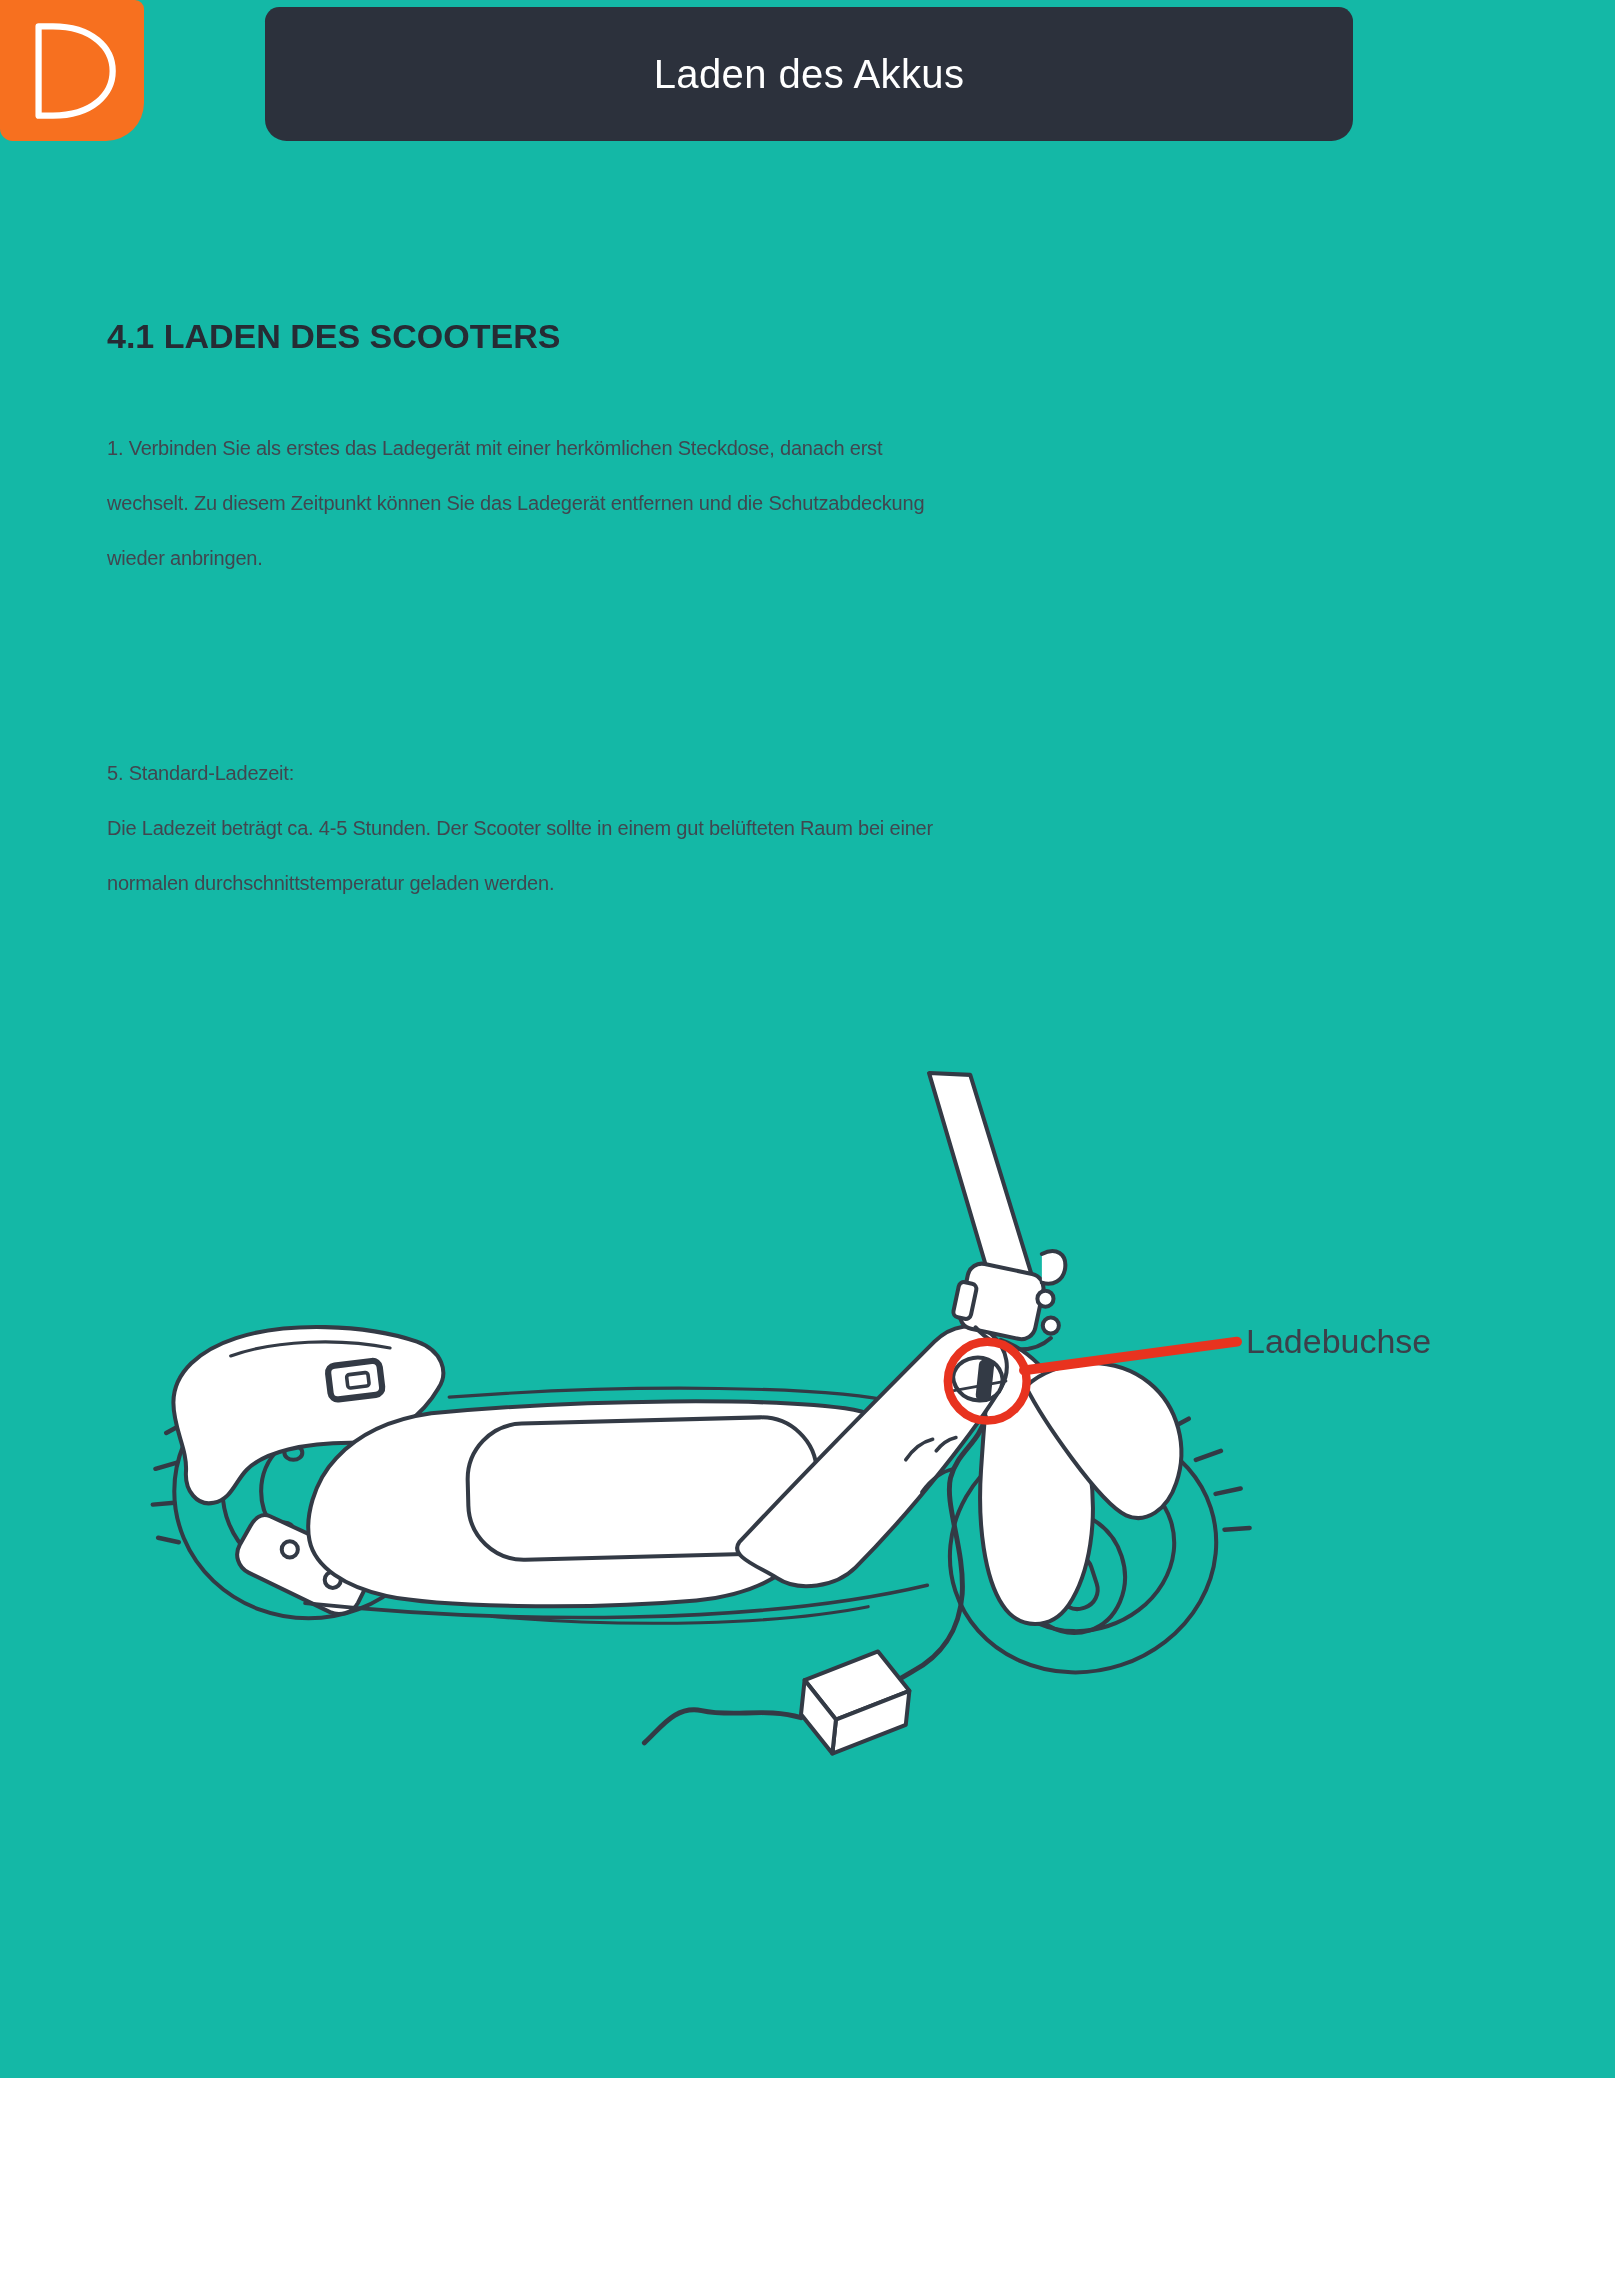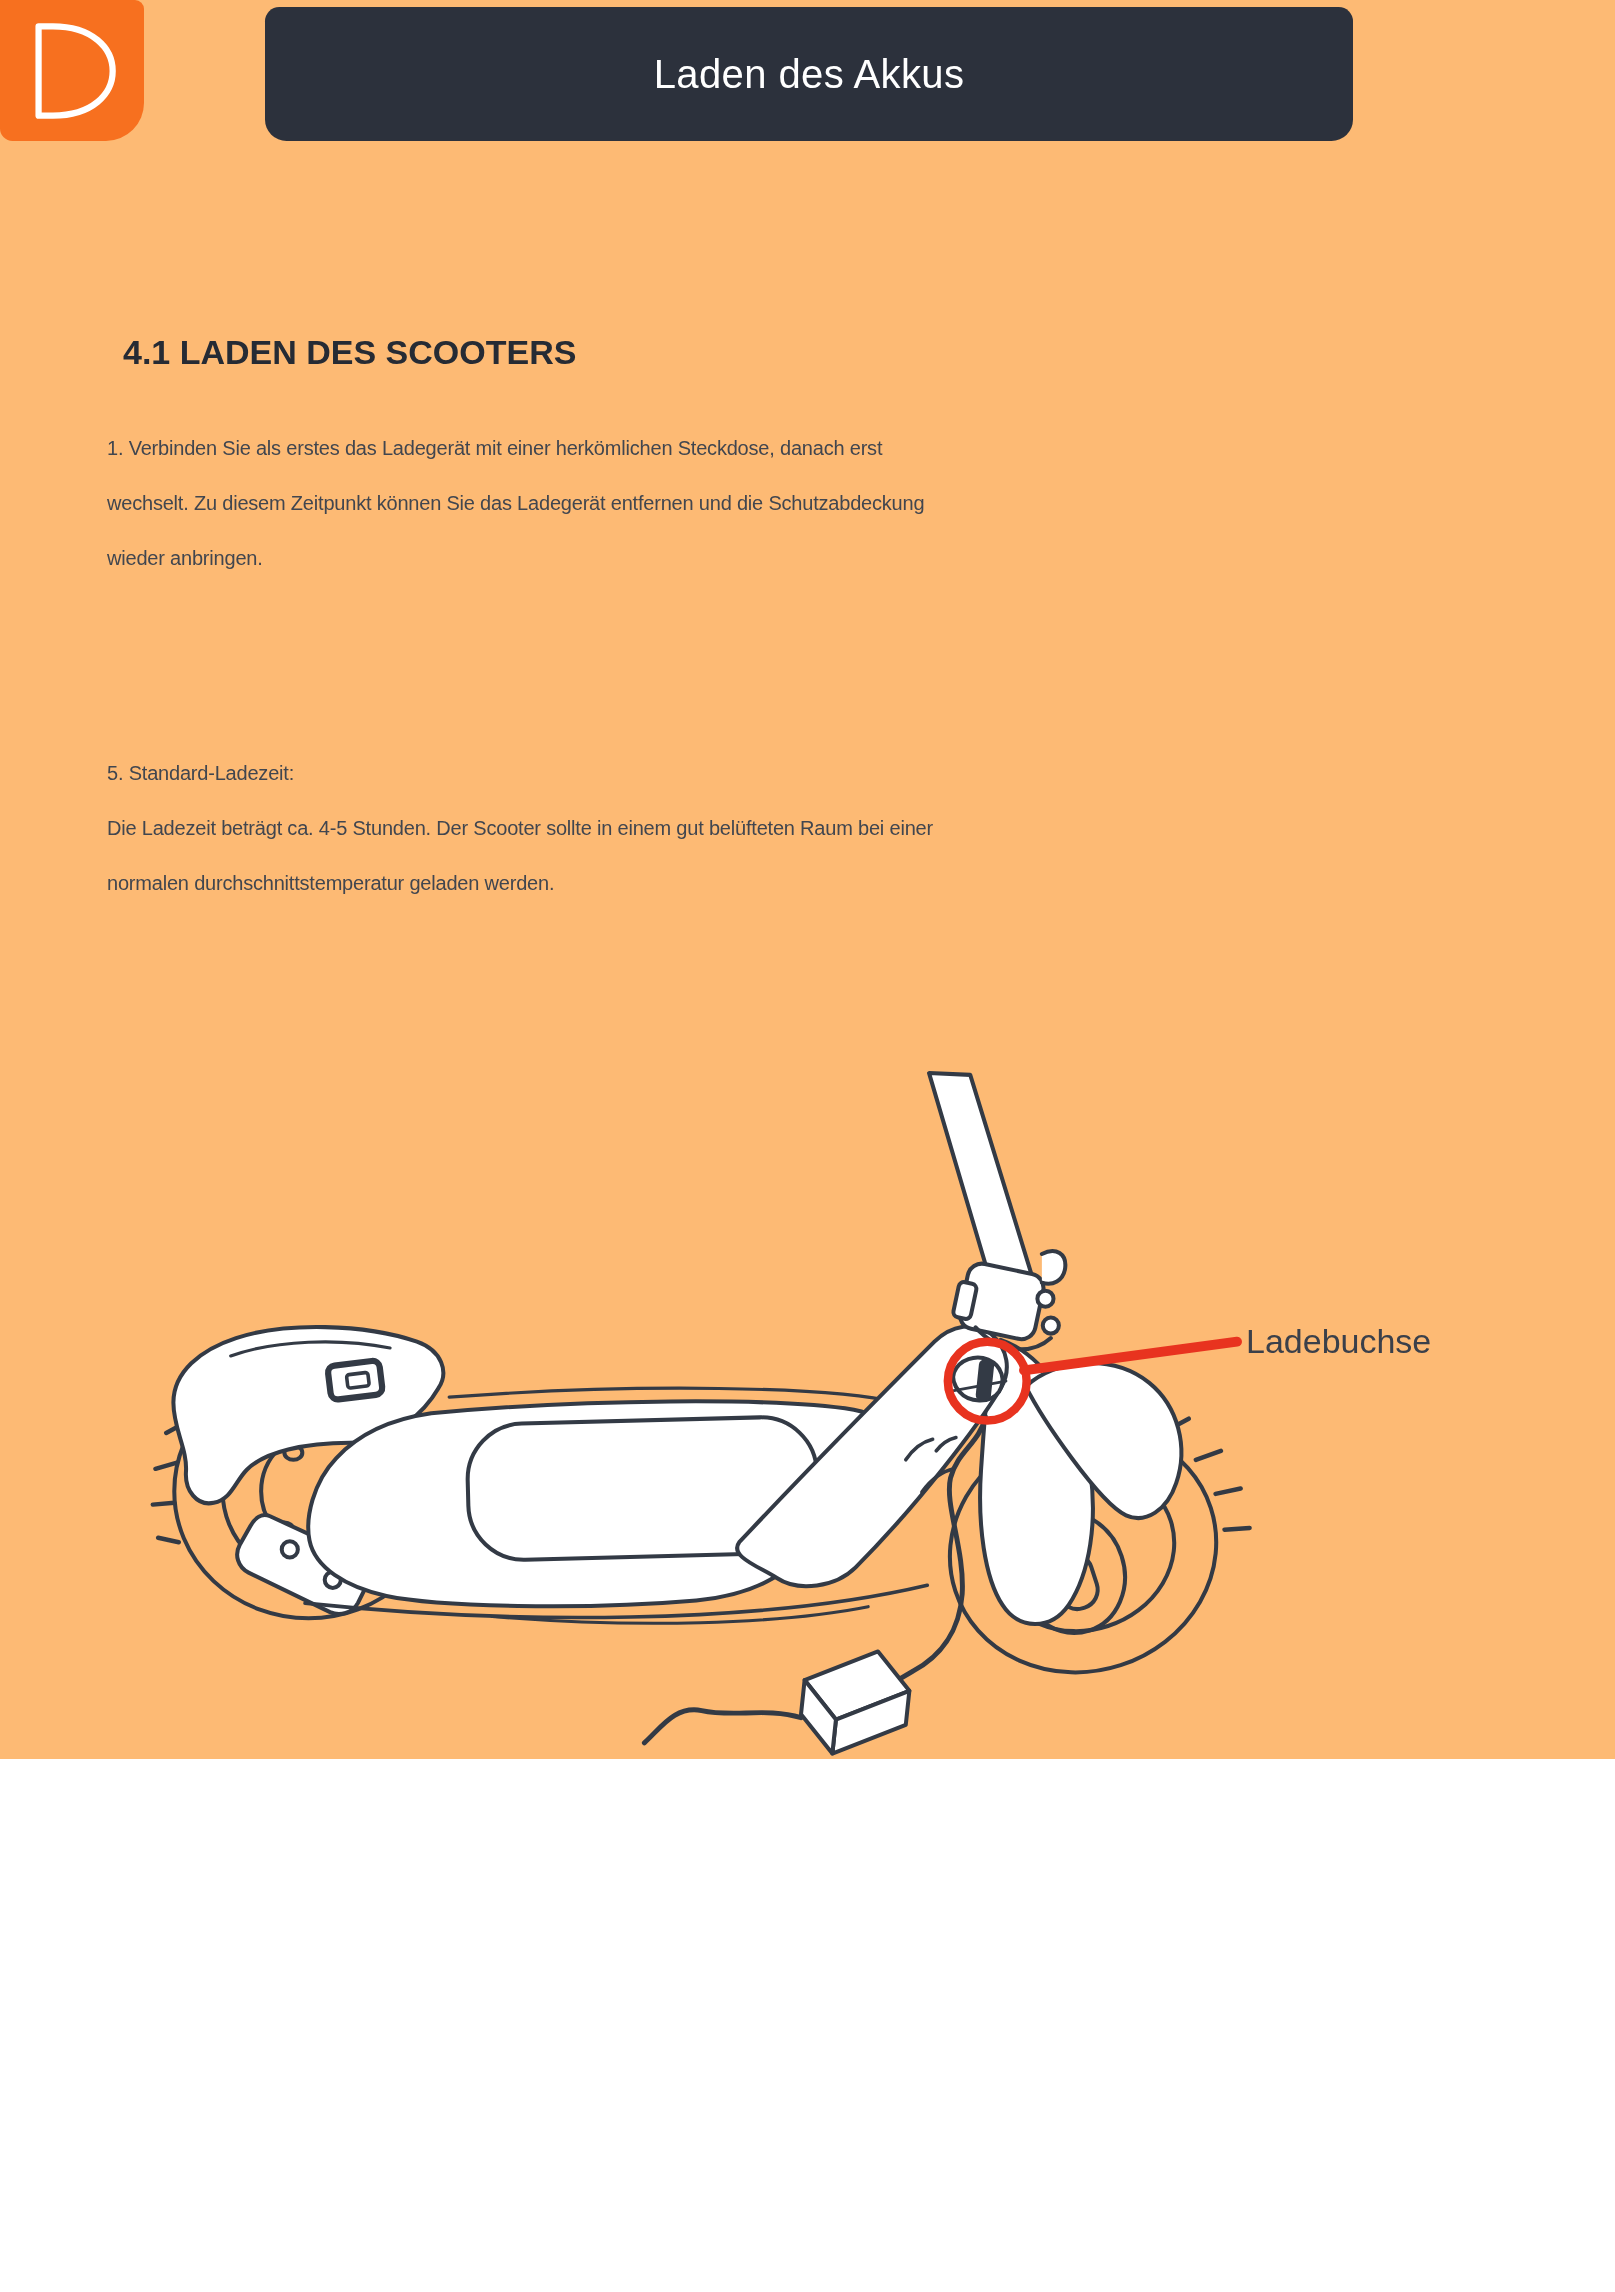--- a/index.html
+++ b/index.html
@@ -5,35 +5,35 @@
   :root{
     --accent-orange:#f7701f;
     --dark-slate:#2c313c;
     --annotation-red:#e8331f;
     --line-art:#333a45;
     --body-text:#41464f;
   }
   *{box-sizing:border-box}
   html,body{margin:0;padding:0}
   body{background:#fff;font-family:"Liberation Sans",sans-serif}
-  .page{position:relative;width:1616px;height:1759px;background:#fdba74;overflow:hidden}
+  .page{position:relative;width:1616px;height:2078px;background:#14b8a6;overflow:hidden}
 
   
   .brand{position:absolute;left:0;top:0;width:144px;height:141px;background:var(--accent-orange);
          border-radius:0 9px 38px 12.5px;display:flex;align-items:center;justify-content:center}
   .brand .glyph{margin-top:1.8px}
   .sr{position:absolute;width:0.9px;height:0.9px;overflow:hidden;clip:rect(0 0 0 0);white-space:nowrap}
 
   
   .header-bar{position:absolute;left:265px;top:7.2px;width:1088px;height:134px;background:var(--dark-slate);
               border-radius:14.3px 14.3px 21.5px 21.5px;display:flex;align-items:center;justify-content:center}
   .header-bar span{color:#fff;font-size:40px;letter-spacing:0.4px}
 
   
-  .section-heading{position:absolute;left:107px;top:315px;margin:16px;font-size:34px;line-height:43px;
+  .section-heading{position:absolute;left:107px;top:315px;margin:0;font-size:34px;line-height:43px;
                    font-weight:700;color:#262b34;letter-spacing:0}
   .para{position:absolute;left:107px;color:var(--body-text);font-size:20px;letter-spacing:-0.2px}
   .para .line{height:55px;display:flex;align-items:center;white-space:pre}
   .para-1{top:421px}
   .para-2{top:746px}
 
   
   .figure{position:absolute;left:134px;top:1030px;width:1343px;height:806px;margin:0}
   .figure svg{position:absolute;left:0;top:0}
   .fig-label{position:absolute;left:1112px;top:292px;font-size:34px;color:#3b404a;white-space:nowrap}

